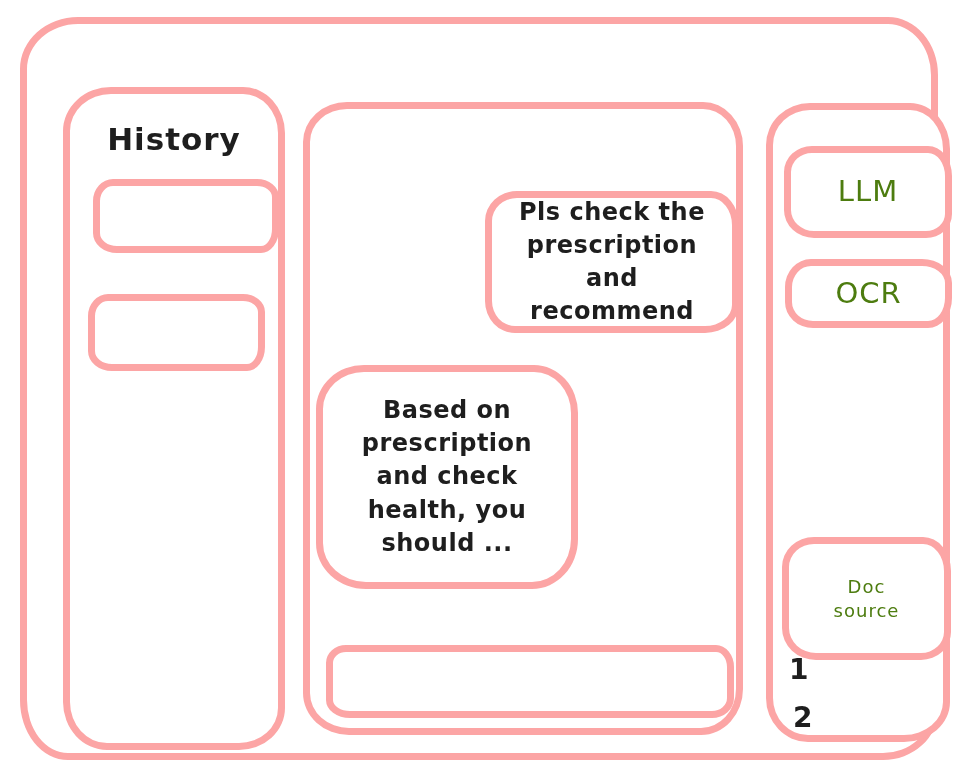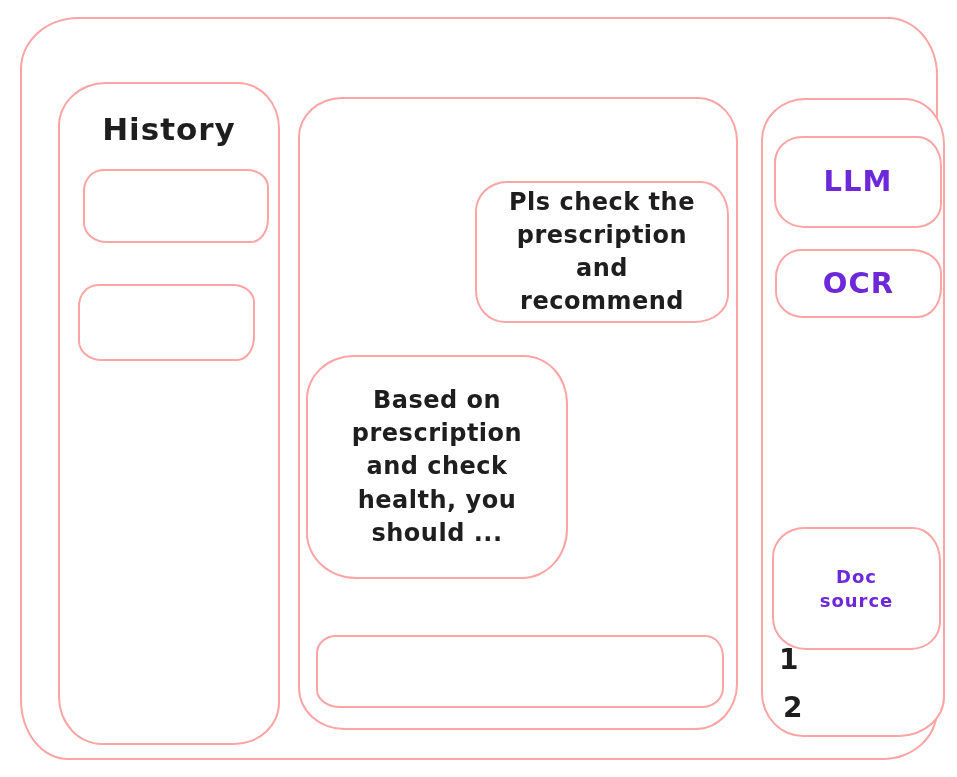--- a/index.html
+++ b/index.html
@@ -10,21 +10,21 @@
   .stage {
     position: relative;
     width: 957px;
     height: 777px;
     background: #ffffff;
     font-family: "DejaVu Sans", sans-serif;
     color: #1e1e1e;
     overflow: hidden;
   }
   .sketch {
-    border: 2px solid #fca5a5;
+    border: 7px solid #fca5a5;
     background: #ffffff;
     box-sizing: border-box;
   }
   
   .window {
     position: absolute;
     left: 20px; top: 17px;
     width: 918px; height: 743px;
     border-radius: 58px 50px 55px 48px / 52px 58px 50px 60px;
   }
@@ -114,23 +114,23 @@
     border-radius: 44px 40px 46px 42px / 42px 46px 40px 44px;
   }
   .tool-btn {
     position: absolute;
     display: flex;
     align-items: center;
     justify-content: center;
     text-align: center;
     font-family: "DejaVu Sans", sans-serif;
     font-size: 29px;
-    font-weight: 700;
+    font-weight: 400;
     letter-spacing: 1px;
-    color: #6d28d9;
+    color: #4d7c0f;
     cursor: pointer;
     padding: 0;
     line-height: 1.3;
   }
   .tool-btn.llm {
     left: 11px; top: 36px;
     width: 168px; height: 92px;
     border-radius: 28px 24px 26px 30px / 26px 30px 24px 28px;
   }
   .tool-btn.ocr {

